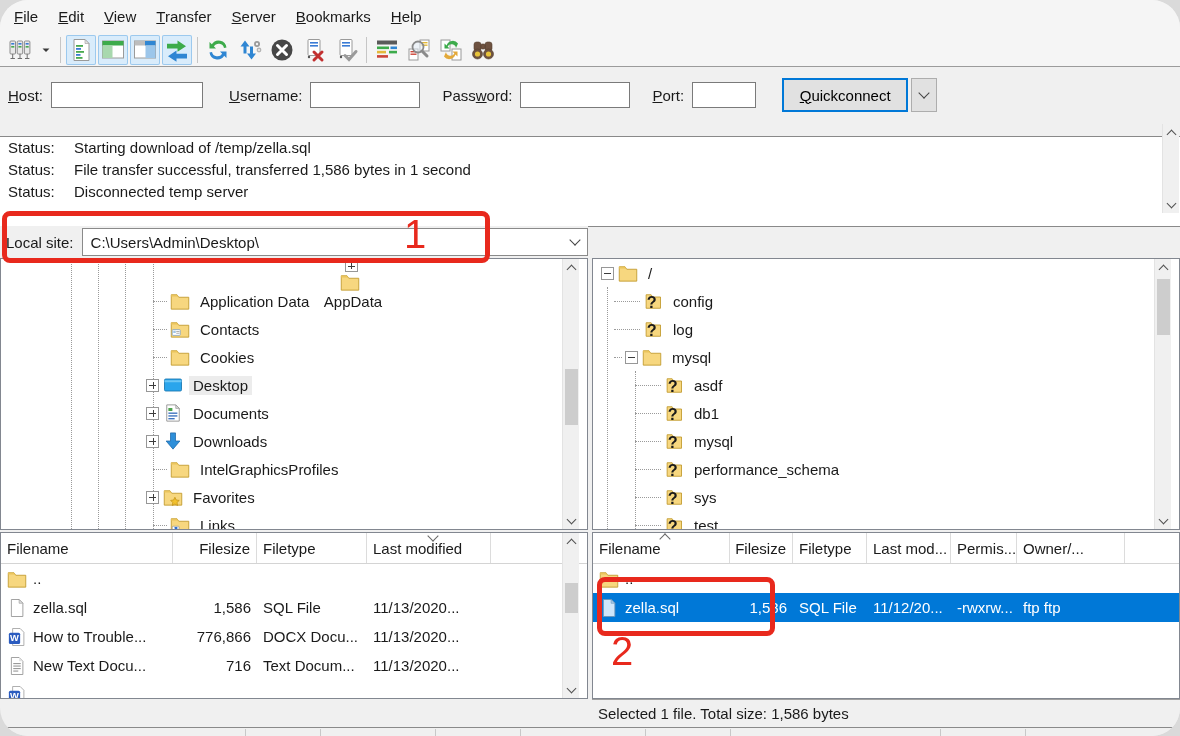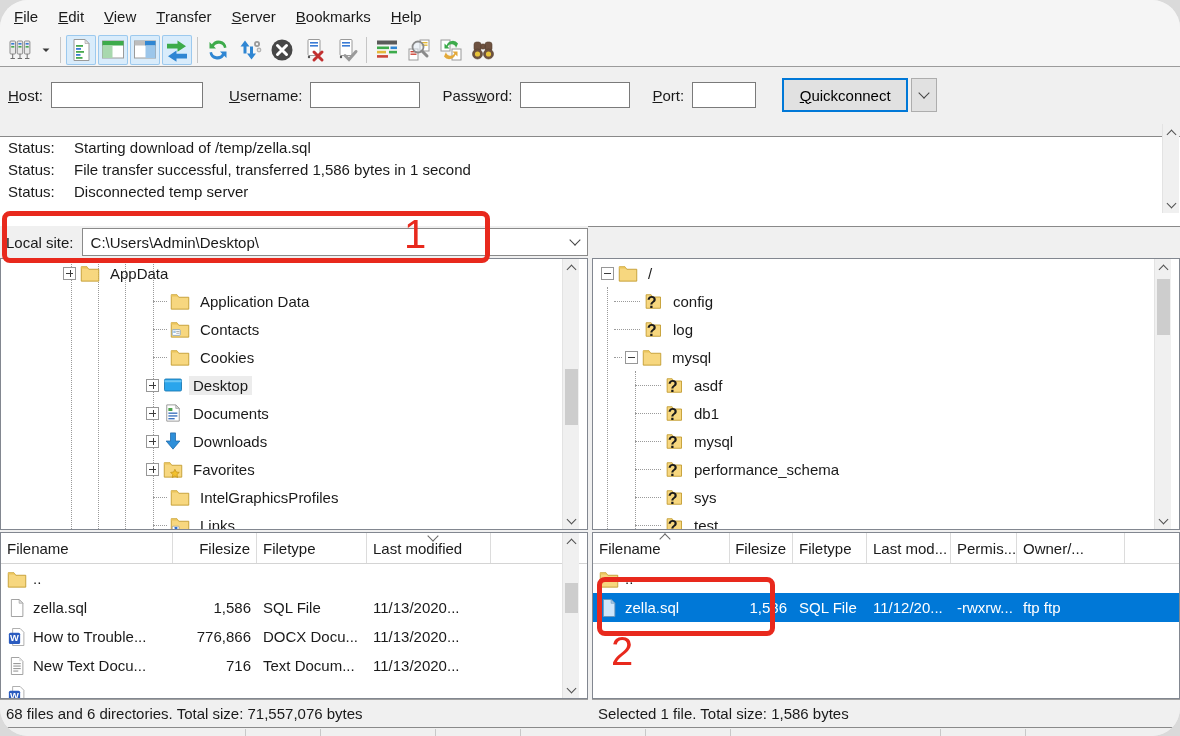--- a/index.html
+++ b/index.html
@@ -287,21 +287,21 @@
       <span class="val">C:\Users\Admin\Desktop\</span>
       <span class="chev"></span>
     </div>
   </div>
 
   <div class="panel" id="localTree" style="left:0;top:258px;width:588px;height:272px">
       <div class="vguide" style="left: 70px; top: 0px; bottom: 0px;"></div>
       <div class="vguide" style="left: 97px; top: 0px; bottom: 0px;"></div>
       <div class="vguide" style="left: 124px; top: 0px; bottom: 0px;"></div>
       <div class="vguide" style="left: 152px; top: 0px; bottom: 0px;"></div>
-      <div class="trow" style="padding-left: 62px;">
+      <div class="trow" style="padding-left: 118px; flex-direction: column;">
         <span class="exp plus"></span>
         <span class="ticon">
           <svg viewBox="0 0 16 16">
             <path d="M1 3h4.6l1.4 2H15v9.5H1z" fill="#f7d77f" stroke="#c19a2e" stroke-width=".7"></path>
             <path d="M1 3h4.6l1 1.4H1z" fill="#eac45c"></path>
           </svg>
         </span>
         <span class="tlabel">AppData</span>
       </div>
       <div class="trow" style="padding-left: 152px;">
@@ -364,40 +364,40 @@
       </div>
       <div class="trow" style="padding-left: 145px;">
         <span class="exp plus"></span>
         <span class="ticon">
           <svg viewBox="0 0 16 16">
             <path d="M6 1.5h4v6.5h3.5L8 14.5 2.5 8H6z" fill="#2e8fd9" stroke="#1d68a8" stroke-width=".6"></path>
           </svg>
         </span>
         <span class="tlabel">Downloads</span>
       </div>
+      <div class="trow" style="padding-left: 152px;">
+        <span class="conn" style="width: 14px;"></span>
+        <span class="ticon">
+          <svg viewBox="0 0 16 16">
+            <path d="M1 3h4.6l1.4 2H15v9.5H1z" fill="#f7d77f" stroke="#c19a2e" stroke-width=".7"></path>
+            <path d="M1 3h4.6l1 1.4H1z" fill="#eac45c"></path>
+          </svg>
+        </span>
+        <span class="tlabel">IntelGraphicsProfiles</span>
+      </div>
       <div class="trow" style="padding-left: 145px;">
         <span class="exp plus"></span>
         <span class="ticon">
           <svg viewBox="0 0 16 16">
             <path d="M1 3h4.6l1.4 2H15v9.5H1z" fill="#f7d77f" stroke="#c19a2e" stroke-width=".7"></path>
             <path d="M1 3h4.6l1 1.4H1z" fill="#eac45c"></path>
             <path d="M9.5 8.2l1.1 2.2 2.4.3-1.8 1.7.5 2.4-2.2-1.2-2.1 1.2.4-2.4-1.7-1.7 2.4-.3z" fill="#f2c12e" stroke="#b8860b" stroke-width=".5"></path>
           </svg>
         </span>
         <span class="tlabel">Favorites</span>
-      </div>
-      <div class="trow" style="padding-left: 152px;">
-        <span class="conn" style="width: 14px;"></span>
-        <span class="ticon">
-          <svg viewBox="0 0 16 16">
-            <path d="M1 3h4.6l1.4 2H15v9.5H1z" fill="#f7d77f" stroke="#c19a2e" stroke-width=".7"></path>
-            <path d="M1 3h4.6l1 1.4H1z" fill="#eac45c"></path>
-          </svg>
-        </span>
-        <span class="tlabel">IntelGraphicsProfiles</span>
       </div>
       <div class="trow" style="padding-left: 152px;">
         <span class="conn" style="width: 14px;"></span>
         <span class="ticon">
           <svg viewBox="0 0 16 16">
             <path d="M1 3h4.6l1.4 2H15v9.5H1z" fill="#f7d77f" stroke="#c19a2e" stroke-width=".7"></path>
             <path d="M1 3h4.6l1 1.4H1z" fill="#eac45c"></path>
             <rect x="1.8" y="9" width="5.4" height="4.4" rx=".6" fill="#fff" stroke="#888" stroke-width=".5"></rect>
             <path d="M3.2 12.2l2.2-2.2M3.6 10h1.8v1.8" stroke="#2e6fd0" stroke-width="1" fill="none"></path>
           </svg>
@@ -512,23 +512,20 @@
   <div class="sb" style="left:562px;top:533px;height:165px">
     <div class="arr up">
         <span class="chev"></span>
       </div>
     <div class="thumb" style="top:50px;height:30px"></div>
     <div class="arr dn">
         <span class="chev"></span>
       </div>
   </div>
 
-  <div class="statusbar" style="left:0;top:699px;width:588px">
-    <span>68 files and 6 directories. Total size: 71,557,076 bytes</span>
-  </div>
 
 
   <div class="panel" id="remoteTree" style="left:592px;top:258px;width:588px;height:272px">
       <div class="vguide" style="left: 14px; top: 28px; bottom: 0px;"></div>
       <div class="vguide" style="left: 42px; top: 112px; bottom: 0px;"></div>
       <div class="trow" style="padding-left: 8px;">
         <span class="exp minus"></span>
         <span class="ticon">
           <svg viewBox="0 0 16 16">
             <path d="M1 3h4.6l1.4 2H15v9.5H1z" fill="#f7d77f" stroke="#c19a2e" stroke-width=".7"></path>

